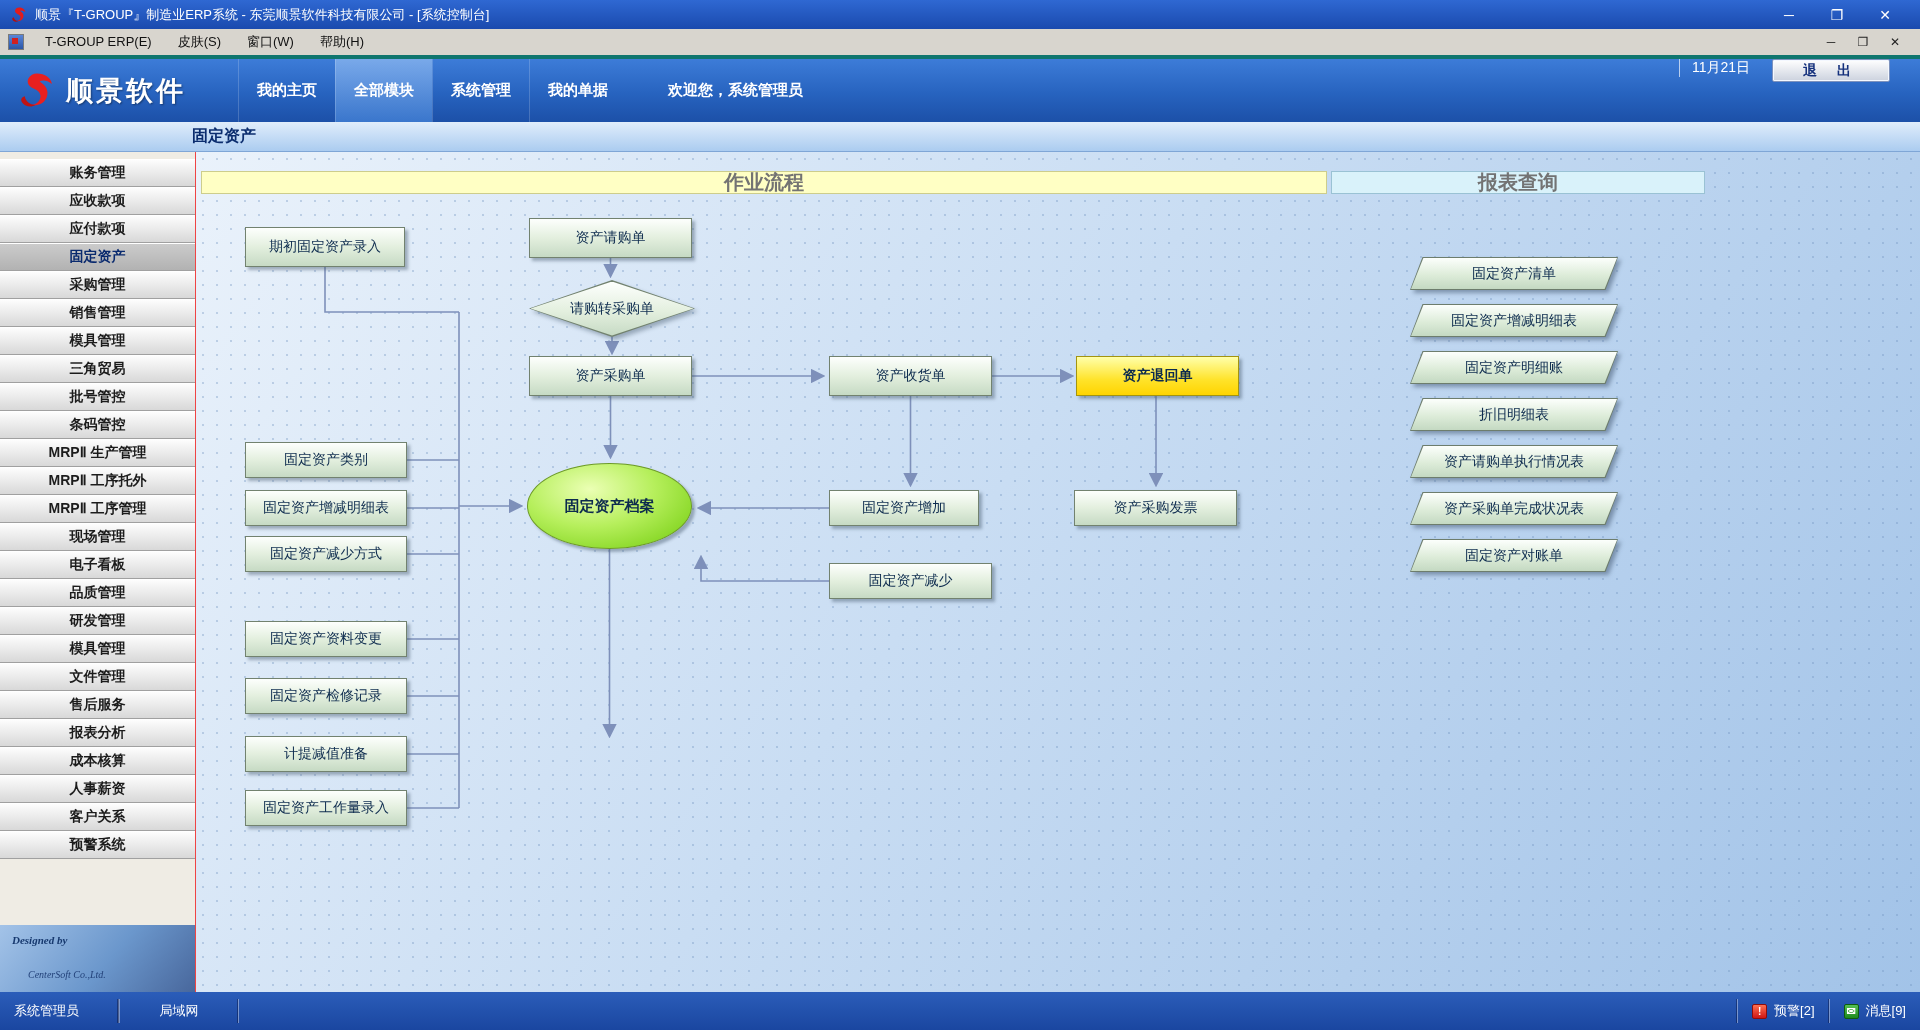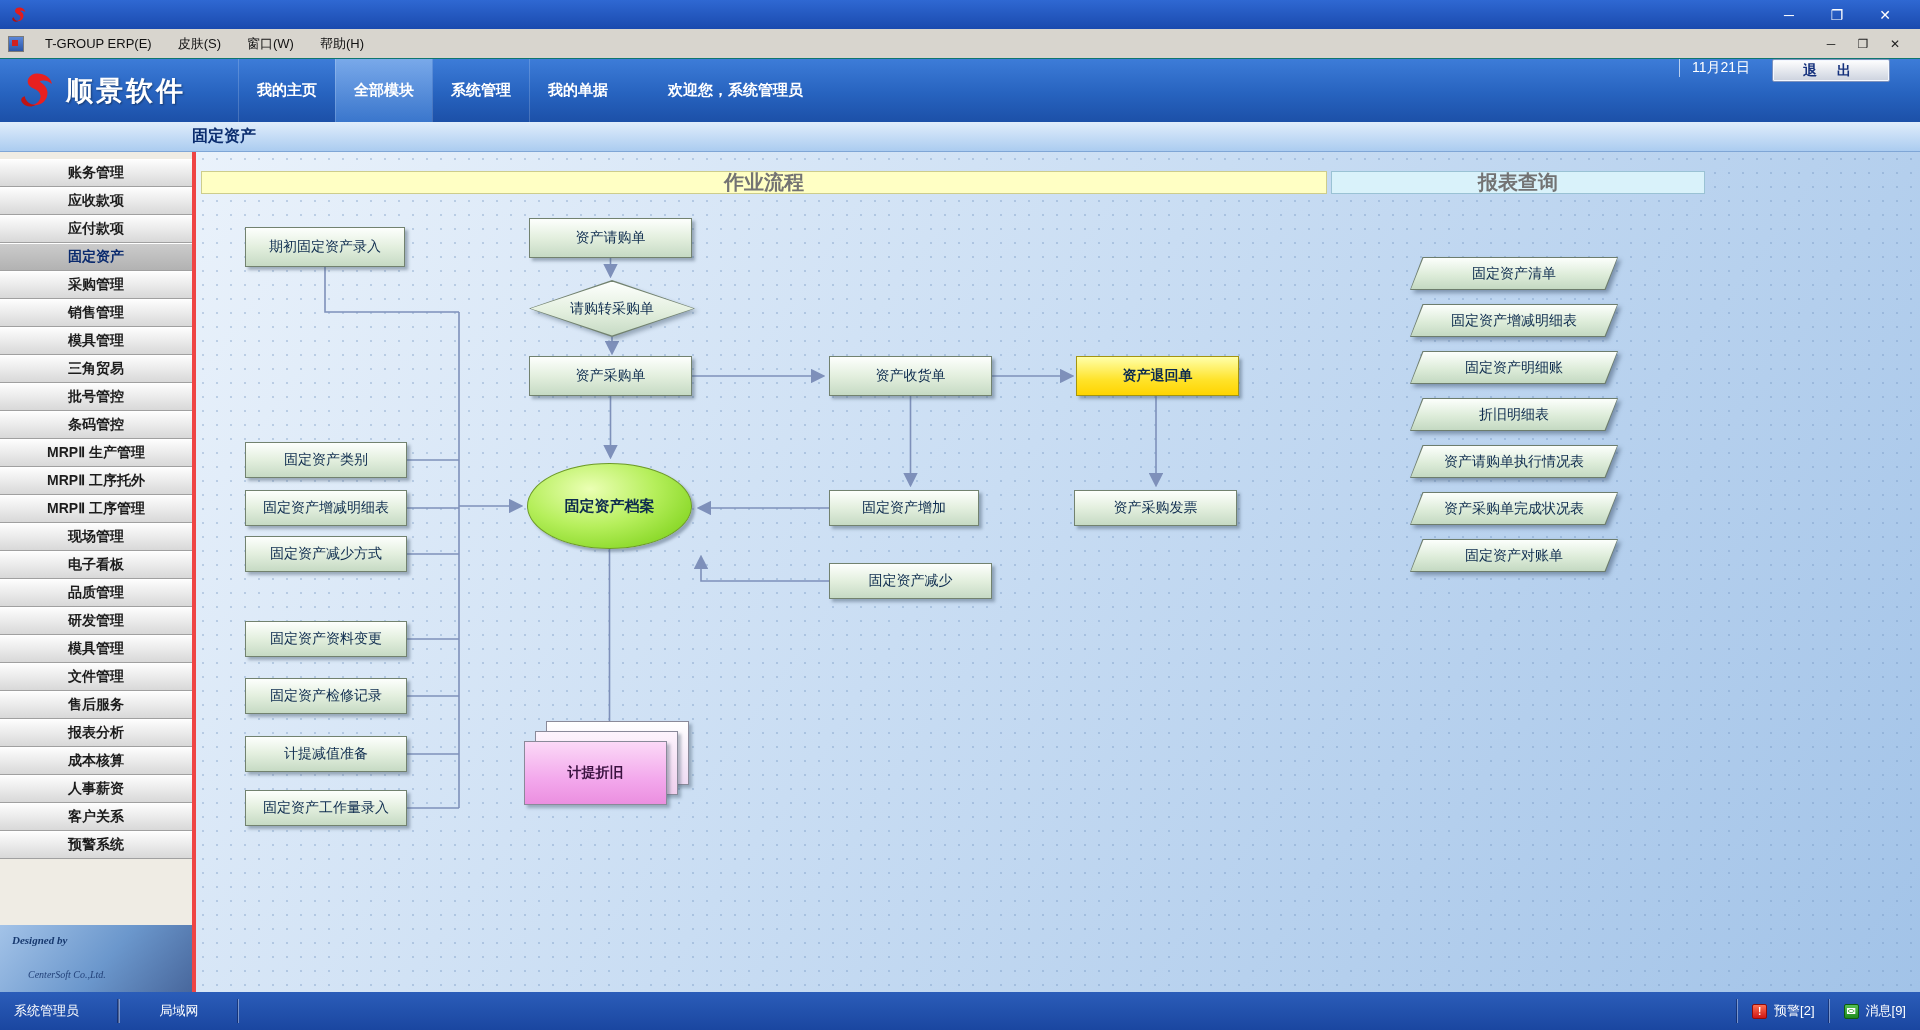--- a/index.html
+++ b/index.html
@@ -7,21 +7,21 @@
   body { font-family:"Liberation Sans", sans-serif; user-select:none; }
 
   
   .titlebar { height:29px; background:linear-gradient(#2f68d2,#1a4aae); display:flex; align-items:center; color:#fff; padding:0 10px; }
   .titlebar .app-ico { width:18px; height:18px; flex:0 0 auto; }
   .titlebar .title { font-size:13px; margin-left:7px; }
   .titlebar .tb-btns { margin-left:auto; display:flex; gap:26px; padding-right:14px; }
   .tb-btn { width:22px; text-align:center; font-size:14px; cursor:pointer; }
 
   
-  .menubar { height:30px; background:#d8d5ce; border-bottom:1px solid #0f766e; display:flex; align-items:center; font-size:13px; color:#111; padding:0 8px; }
+  .menubar { height:30px; background:#d8d5ce; border-bottom:4px solid #0f766e; display:flex; align-items:center; font-size:13px; color:#111; padding:0 8px; }
   .mb-ico { width:16px; height:16px; background:linear-gradient(#5a86d8,#2a56a8); border:1px solid #7a7a7a; position:relative; margin-right:8px; }
   .mb-ico::after { content:""; position:absolute; left:3px; top:3px; width:6px; height:6px; background:#d02020; }
   .menu-item { padding:0 13px; height:24px; line-height:24px; cursor:pointer; }
   .mb-btns { margin-left:auto; display:flex; gap:14px; padding-right:8px; color:#222; }
   .mb-btn { width:18px; text-align:center; font-size:12px; cursor:pointer; }
 
   
   .banner { height:63px; background:linear-gradient(#3d7cd8 0%, #2763bf 55%, #1c50a8 100%); display:flex; align-items:stretch; color:#fff; }
   .logo { width:238px; display:flex; align-items:center; padding-left:16px; gap:8px; }
   .logo-text { font-size:27px; font-weight:bold; letter-spacing:3px; text-shadow:1px 1px 2px rgba(0,0,0,.4); }
@@ -31,21 +31,21 @@
   .welcome { align-self:center; margin-left:42px; font-weight:bold; font-size:15px; }
   .banner-right { margin-left:auto; display:flex; align-items:flex-start; gap:22px; padding-right:30px; }
   .date { font-size:14px; border-left:1px solid rgba(255,255,255,.65); padding-left:12px; }
   .exit-btn { width:118px; height:23px; background:linear-gradient(#ffffff,#ccd2de); border:1px solid #7d92bd; border-radius:2px; color:#14307c; font-weight:bold; font-size:14px; display:flex; align-items:center; justify-content:center; letter-spacing:8px; cursor:pointer; box-shadow:inset 0 0 0 1px #f4f8ff; }
 
   
   .pagebar { height:30px; background:linear-gradient(#e0edfb,#abccf0); border-bottom:1px solid #7fa6d6; display:flex; align-items:center; padding-left:192px; font-size:16px; font-weight:bold; color:#0b2d6e; }
 
   
   .content { display:flex; height:840px; }
-  .sidebar { width:196px; background:#efece4; display:flex; flex-direction:column; border-right:4px solid #ef4444; }
+  .sidebar { width:196px; background:#efece4; display:flex; flex-direction:column; border-right:1px solid #ef4444; }
   .side-items { padding-top:7px; }
   .side-item { height:28px; display:flex; align-items:center; justify-content:center; font-size:14px; font-weight:bold; color:#1c1c1c; background:linear-gradient(#fdfdfd,#d8d8d8); border-top:1px solid #ffffff; border-bottom:1px solid #a0a0a0; cursor:pointer; }
   .side-item.selected { background:linear-gradient(#cbcbcb,#b2b2b2); color:#0a2a6e; }
   .side-filler { flex:1; }
   .side-designed { height:67px; background:linear-gradient(130deg,#a3c3e8 0%,#6b97cc 55%,#48679c 100%); padding:9px 12px; }
   .designed-by { font-family:"Liberation Serif", serif; font-style:italic; font-weight:bold; font-size:11px; color:#16386e; }
   .company { font-family:"Liberation Serif", serif; font-style:italic; font-size:10px; margin-top:23px; margin-left:16px; color:#23427a; }
 
   .main { position:relative; flex:1; background:linear-gradient(125deg,#eaf2fb 0%,#c9ddf3 45%,#a2c3e8 100%); overflow:hidden; }
   .main::before { content:""; position:absolute; inset:0; background-image:radial-gradient(rgba(110,145,190,.35) 1px, transparent 1.4px); background-size:14px 14px; z-index:0; pointer-events:none; }
@@ -88,20 +88,21 @@
   .ico-msg { background:linear-gradient(#55c055,#1d8a1d); border:1px solid #0e5c0e; font-size:11px; }
 </style>
 </head>
 <body>
 
 <div class="titlebar">
   <svg class="app-ico" viewBox="0 0 48 48">
     <path d="M24 4c9 0 16 5 17 12-5-4-10-5-14-3 3 2 9 6 9 13 0 9-8 16-18 14 6-1 10-5 10-10 0-4-3-7-8-9-5-2-8-6-6-11 2-4 6-6 10-6z" fill="#e21b1b"></path>
     <path d="M10 30c1 6 6 10 12 10-4 3-12 2-15-3-2-3-1-6 3-7z" fill="#b01010"></path>
   </svg>
+  <span class="title">顺景『T-GROUP』制造业ERP系统 - 东莞顺景软件科技有限公司 - [系统控制台]</span>
   <div class="tb-btns">
     <span class="tb-btn">─</span>
     <span class="tb-btn">❐</span>
     <span class="tb-btn">✕</span>
   </div>
 </div>
 
 <div class="menubar">
   <span class="mb-ico"></span>
   <span class="menu-item">T-GROUP ERP(E)</span>
@@ -231,25 +232,20 @@
 
     <div class="node" style="left:633px;top:338px;width:150px;height:36px">固定资产增加</div>
     <div class="node" style="left:878px;top:338px;width:163px;height:36px">资产采购发票</div>
     <div class="node" style="left:633px;top:411px;width:163px;height:36px">固定资产减少</div>
 
     <div class="node" style="left:49px;top:469px;width:162px;height:36px">固定资产资料变更</div>
     <div class="node" style="left:49px;top:526px;width:162px;height:36px">固定资产检修记录</div>
     <div class="node" style="left:49px;top:584px;width:162px;height:36px">计提减值准备</div>
     <div class="node" style="left:49px;top:638px;width:162px;height:36px">固定资产工作量录入</div>
 
-    <div class="stack" style="left:328px;top:569px;width:170px;height:88px">
-      <div class="card c3"></div>
-      <div class="card c2"></div>
-      <div class="card c1">计提折旧</div>
-    </div>
 
     <div class="report" style="top:105px">
       <div class="rp-border"></div>
       <div class="rp-face">固定资产清单</div>
     </div>
     <div class="report" style="top:152px">
       <div class="rp-border"></div>
       <div class="rp-face">固定资产增减明细表</div>
     </div>
     <div class="report" style="top:199px">

